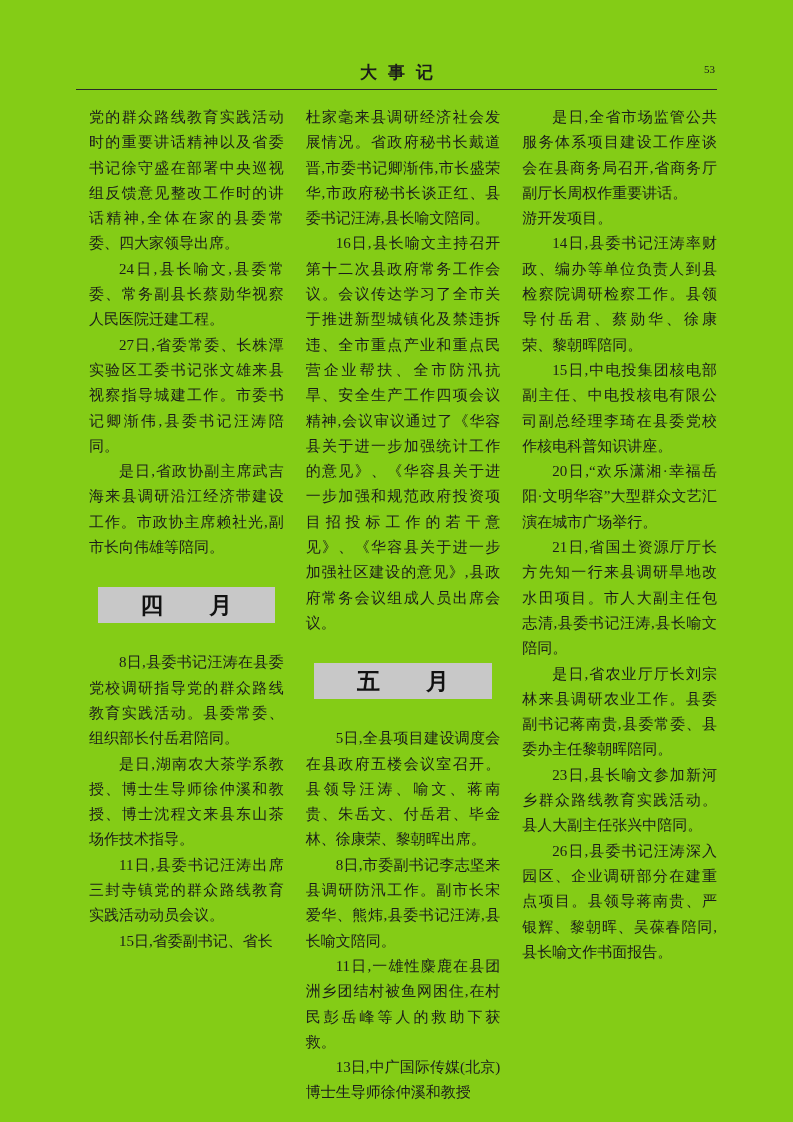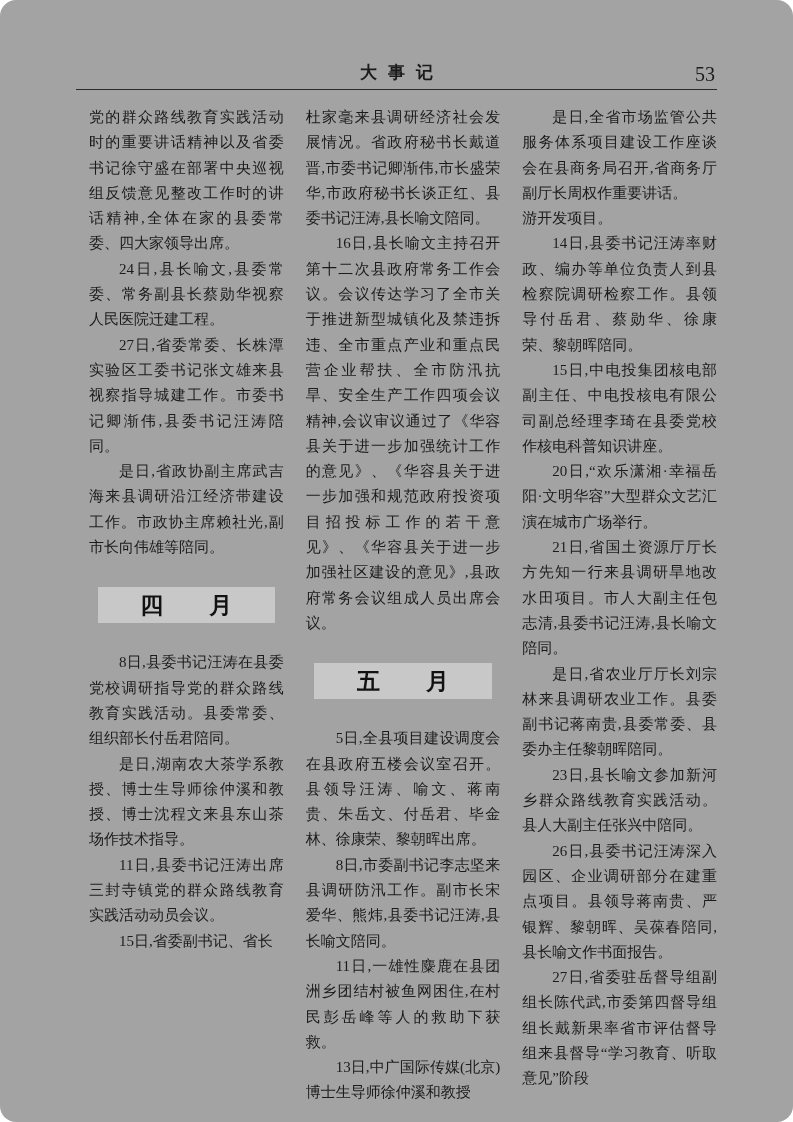--- a/index.html
+++ b/index.html
@@ -6,40 +6,39 @@
   html, body { background:#ffffff; }
   body {
     width:793px; height:1122px;
     font-family:"Liberation Serif","DejaVu Serif",serif;
     color:#1b1b1b;
     position:relative;
     overflow:hidden;
   }
   .page {
     width:793px; height:1122px;
-    background:#a3a3a3;
+    background:#84cc16;
     padding:62px 76px 0 76px;
-    border-radius:16px;
   }
   .header-row {
     position:relative;
     height:24px;
   }
   .header-title {
     text-align:center;
     font-weight:bold;
     font-size:17px;
     letter-spacing:0.65em;
     text-indent:0.65em;
     line-height:22px;
   }
   .page-number {
     position:absolute;
     right:2px; top:1px;
-    font-size:20px;
+    font-size:11px;
     letter-spacing:0;
   }
   .header-rule {
     border:none;
     border-top:1.5px solid #2a2a2a;
     margin-top:3px;
   }
   .columns {
     display:flex;
     gap:22px;
@@ -100,16 +99,15 @@
     <div class="column">
         <p class="para indent">是日,全省市场监管公共服务体系项目建设工作座谈会在县商务局召开,省商务厅副厅长周权作重要讲话。</p>
         <p class="para">游开发项目。</p>
         <p class="para indent">14日,县委书记汪涛率财政、编办等单位负责人到县检察院调研检察工作。县领导付岳君、蔡勋华、徐康荣、黎朝晖陪同。</p>
         <p class="para indent">15日,中电投集团核电部副主任、中电投核电有限公司副总经理李琦在县委党校作核电科普知识讲座。</p>
         <p class="para indent">20日,“欢乐潇湘·幸福岳阳·文明华容”大型群众文艺汇演在城市广场举行。</p>
         <p class="para indent">21日,省国土资源厅厅长方先知一行来县调研旱地改水田项目。市人大副主任包志清,县委书记汪涛,县长喻文陪同。</p>
         <p class="para indent">是日,省农业厅厅长刘宗林来县调研农业工作。县委副书记蒋南贵,县委常委、县委办主任黎朝晖陪同。</p>
         <p class="para indent">23日,县长喻文参加新河乡群众路线教育实践活动。县人大副主任张兴中陪同。</p>
         <p class="para indent">26日,县委书记汪涛深入园区、企业调研部分在建重点项目。县领导蒋南贵、严银辉、黎朝晖、吴葆春陪同,县长喻文作书面报告。</p>
-        <p class="para indent">27日,省委驻岳督导组副组长陈代武,市委第四督导组组长戴新果率省市评估督导组来县督导“学习教育、听取意见”阶段</p>
       </div>
   </div>
 </div>
 
 </body></html>

